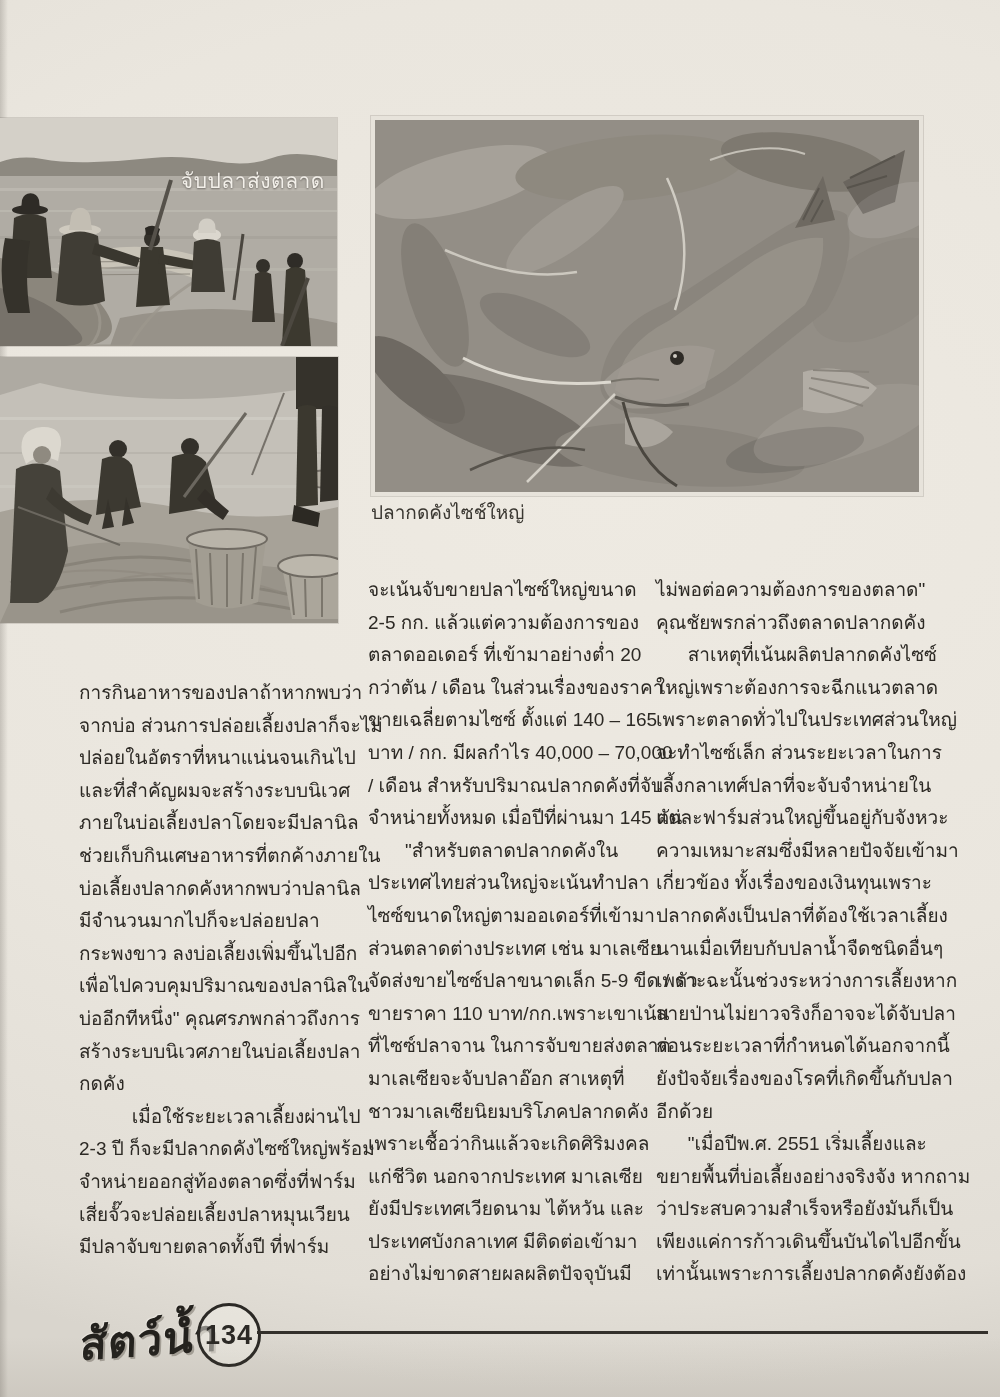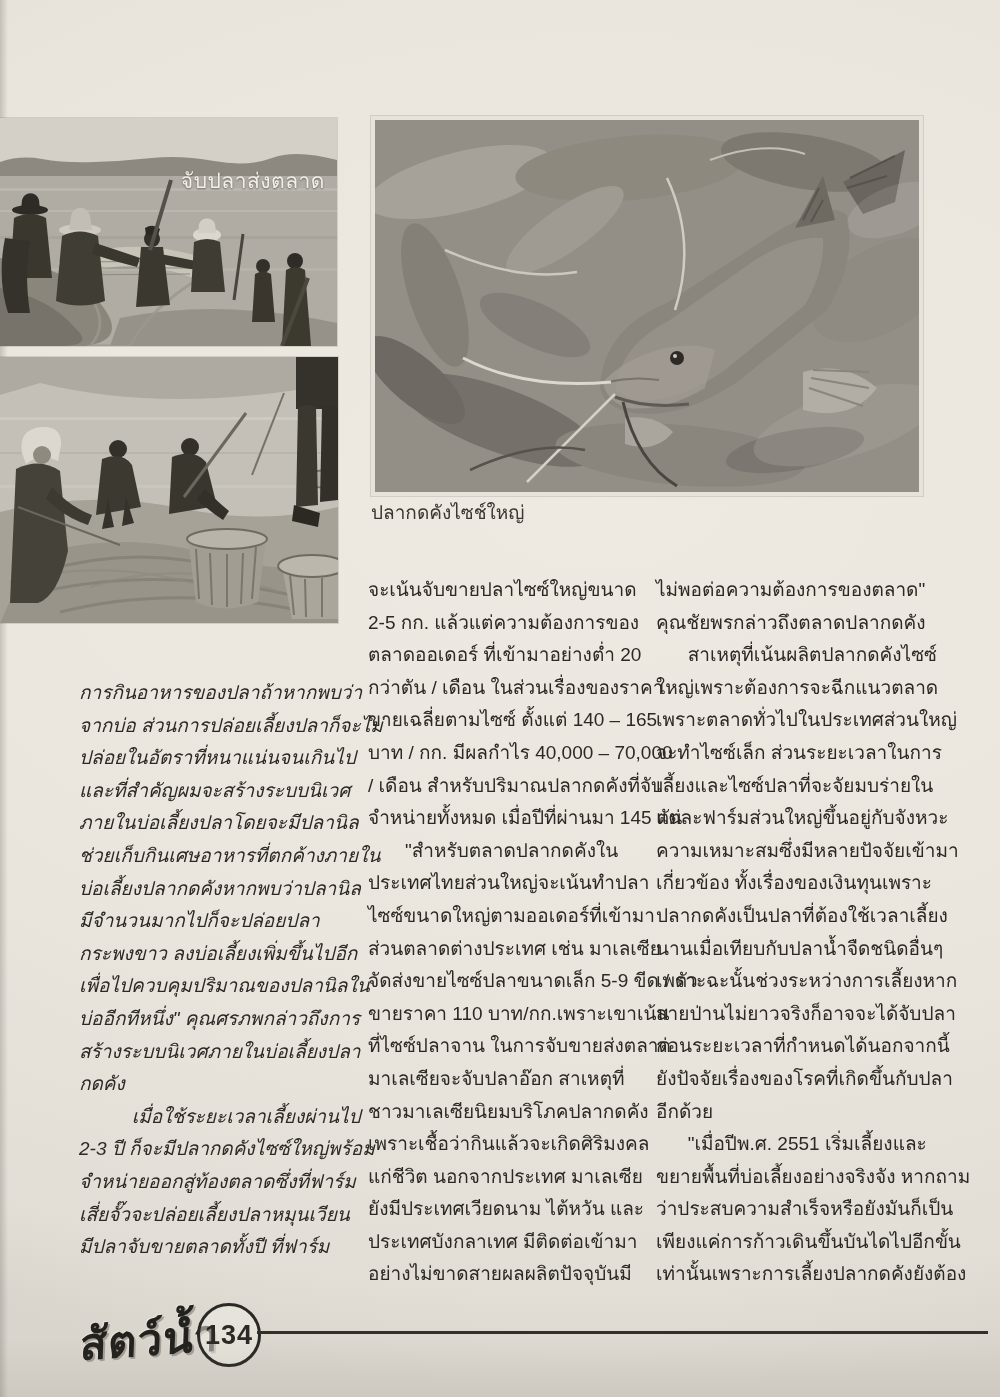--- a/index.html
+++ b/index.html
@@ -35,21 +35,21 @@
     font-size:21px;color:#f3f0ea;letter-spacing:.5px;
     text-shadow:0 1px 2px rgba(40,37,32,.55);
     margin-top:40px;
   }
   .caption-below{
     position:absolute;left:371px;top:497px;width:552px;
     text-align:left;font-size:19px;color:#3a3731;
   }
   .col{position:absolute;font-size:19px;margin-top:25px;}
   .col .line{height:32.6px;line-height:32.6px;white-space:nowrap;overflow:visible;}
-  .col-1{left:79px;top:652px;width:286px;font-style:italic;}
+  .col-1{left:79px;top:652px;width:286px;}
   .col-2{left:368px;top:549px;width:288px;}
   .col-3{left:656px;top:549px;width:292px;}
   .footer{position:absolute;left:0;top:1296px;width:1000px;height:80px;}
   .logo{
     position:absolute;left:80px;top:8px;
     font-size:44px;font-weight:800;color:#23211d;
     transform:rotate(-4deg) skewX(-6deg);
     text-shadow:2px 2px 0 rgba(120,115,106,.55), -1px -1px 0 rgba(245,242,235,.5);
     letter-spacing:1px;
   }
@@ -259,21 +259,21 @@
       <div class="line">ประเทศบังกลาเทศ มีติดต่อเข้ามา</div>
       <div class="line">อย่างไม่ขาดสายผลผลิตปัจจุบันมี</div>
     </div>
   <div class="col col-3">
       <div class="line">ไม่พอต่อความต้องการของตลาด"</div>
       <div class="line">คุณชัยพรกล่าวถึงตลาดปลากดคัง</div>
       <div class="line">&nbsp;&nbsp;&nbsp;&nbsp;&nbsp;&nbsp;สาเหตุที่เน้นผลิตปลากดคังไซซ์</div>
       <div class="line">ใหญ่เพราะต้องการจะฉีกแนวตลาด</div>
       <div class="line">เพราะตลาดทั่วไปในประเทศส่วนใหญ่</div>
       <div class="line">จะทำไซซ์เล็ก ส่วนระยะเวลาในการ</div>
-      <div class="line">เลี้ยงและไซซ์ปลาที่จะจัยมบร่ายใน</div>
+      <div class="line">เลี้งกลาเทศ์ปลาที่จะจับจำหน่ายใน</div>
       <div class="line">แต่ละฟาร์มส่วนใหญ่ขึ้นอยู่กับจังหวะ</div>
       <div class="line">ความเหมาะสมซึ่งมีหลายปัจจัยเข้ามา</div>
       <div class="line">เกี่ยวข้อง ทั้งเรื่องของเงินทุนเพราะ</div>
       <div class="line">ปลากดคังเป็นปลาที่ต้องใช้เวลาเลี้ยง</div>
       <div class="line">นานเมื่อเทียบกับปลาน้ำจืดชนิดอื่นๆ</div>
       <div class="line">เพราะฉะนั้นช่วงระหว่างการเลี้ยงหาก</div>
       <div class="line">สายป่านไม่ยาวจริงก็อาจจะได้จับปลา</div>
       <div class="line">ก่อนระยะเวลาที่กำหนดได้นอกจากนี้</div>
       <div class="line">ยังปัจจัยเรื่องของโรคที่เกิดขึ้นกับปลา</div>
       <div class="line">อีกด้วย</div>

